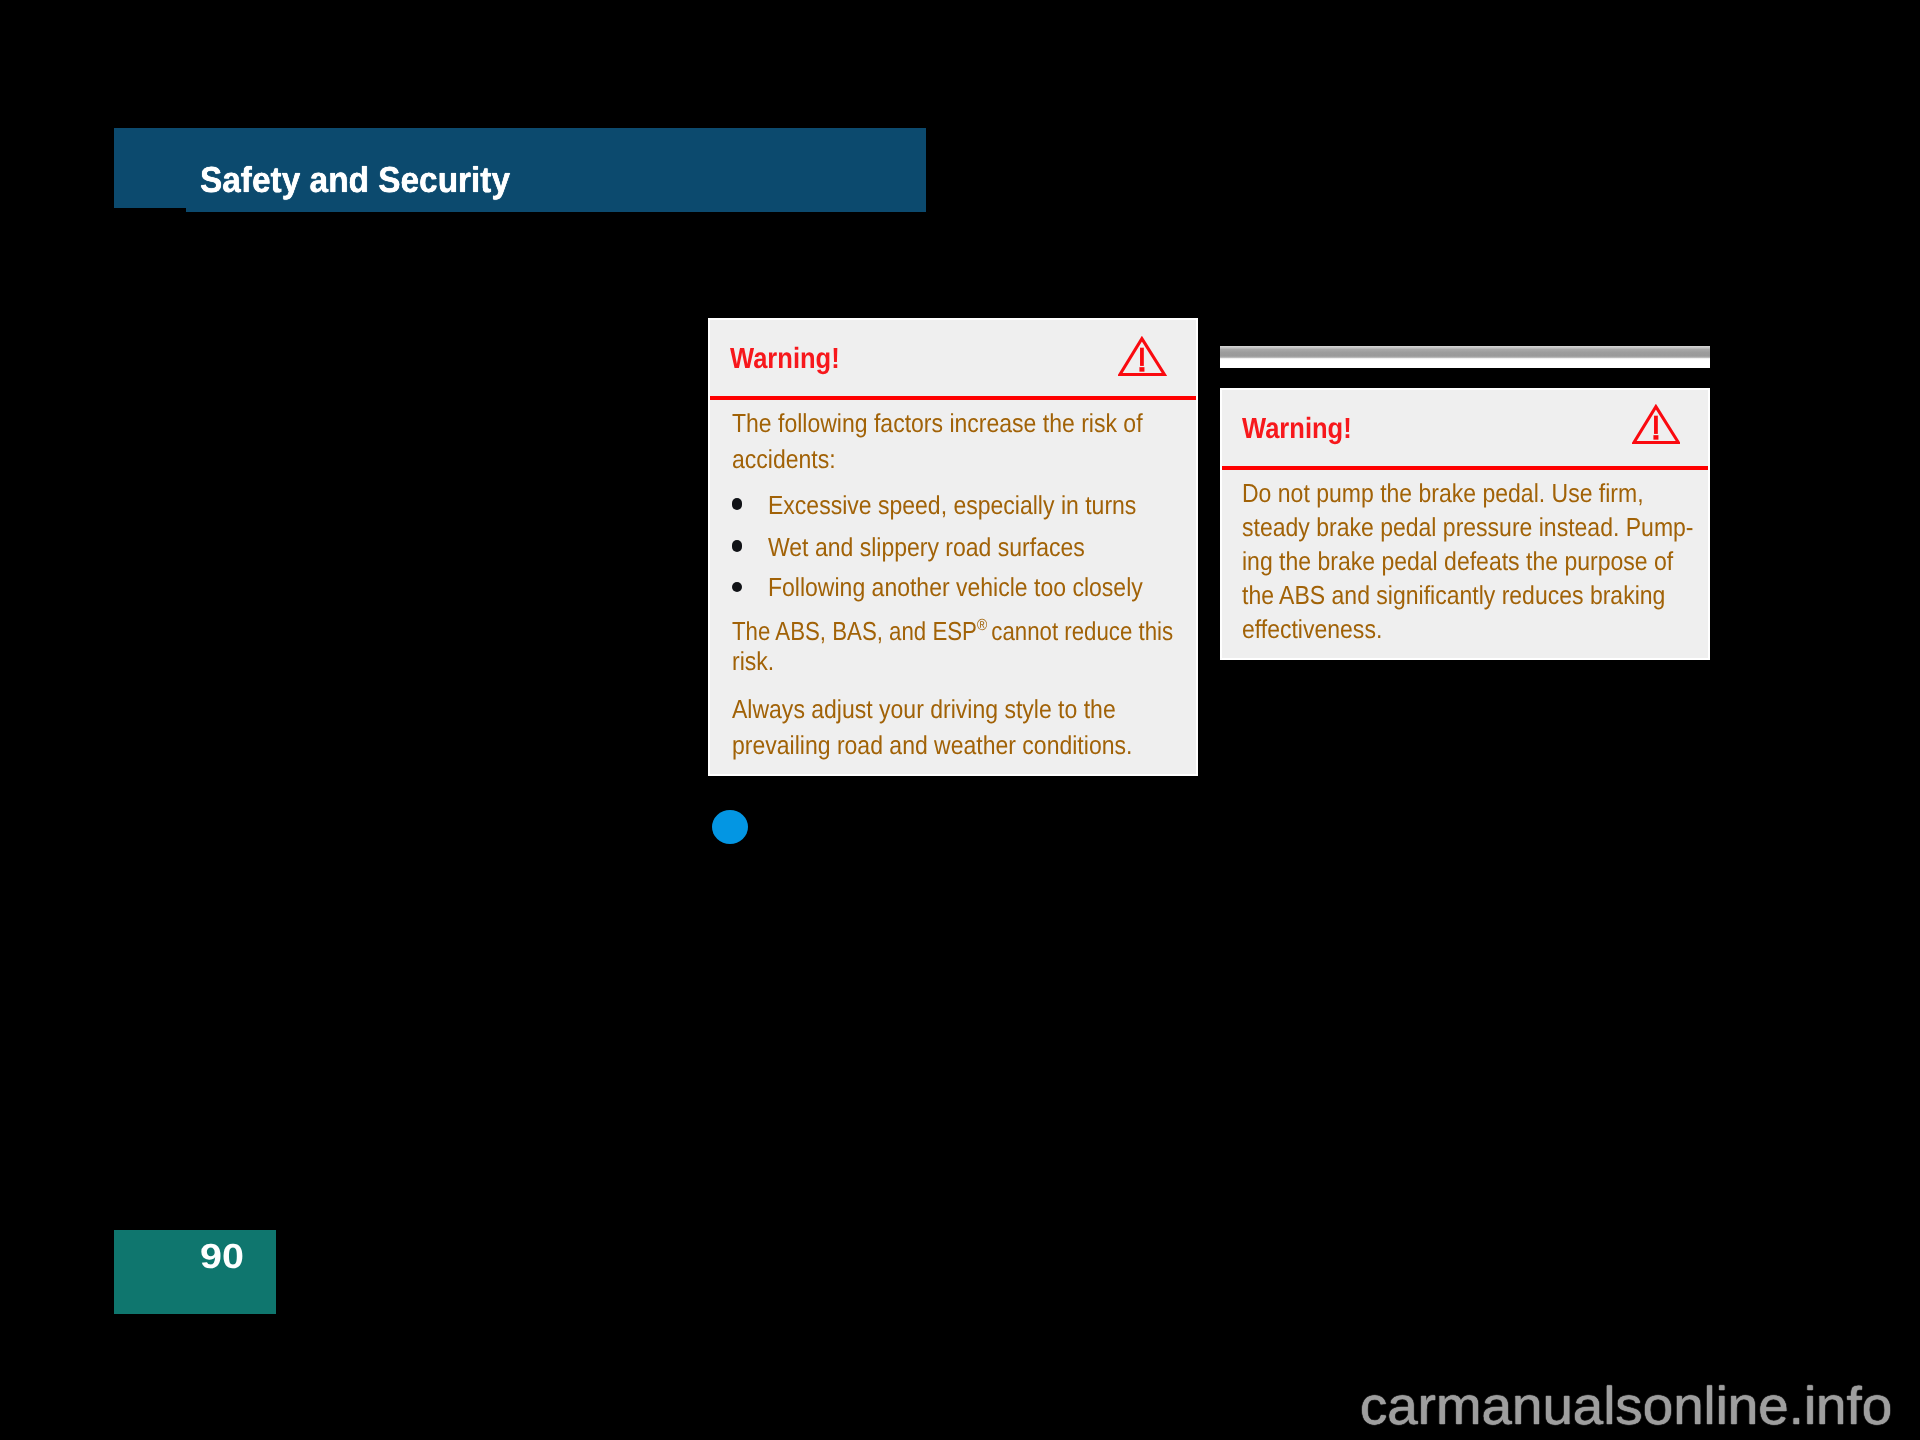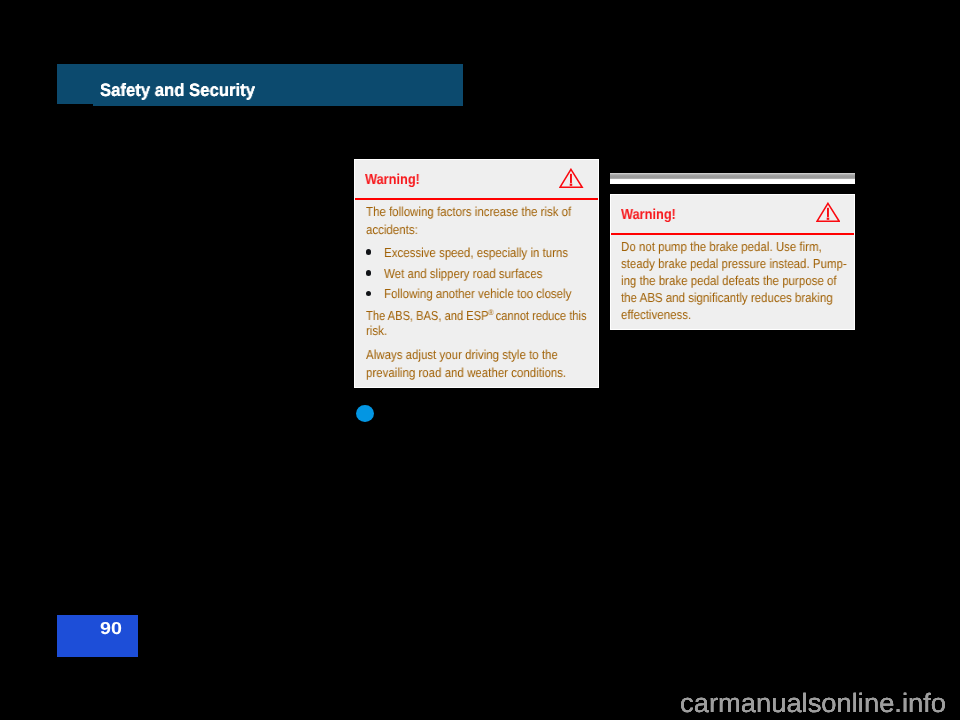--- a/index.html
+++ b/index.html
@@ -49,21 +49,21 @@
   .l1{top:4px;}   .l2{top:21.7px;}
   .b1{top:45px;}  .b2{top:66.2px;}  .b3{top:86.6px;}
   .blist li .dot{left:-0.2px;top:4.2px;}
   .blist li .btx{left:18.3px;top:0px;}
   .l3{top:108px;transform:scaleX(0.856);} .l4{top:123.5px;}
   .l5{top:147.4px;} .l6{top:165.2px;}
   
   .s1{top:4px;} .s2{top:21px;} .s3{top:38px;} .s4{top:55px;} .s5{top:72px;}
 
   
-  .pagenum{position:absolute;left:57px;top:615px;width:81px;height:42px;background:#1d4ed8;}
+  .pagenum{position:absolute;left:57px;top:615px;width:81px;height:42px;background:#0f766e;}
   .pagenum span{position:absolute;left:43.2px;top:3.2px;color:#fff;font-weight:bold;font-size:17.3px;
                 font-family:"Liberation Sans",sans-serif;
                 transform:scaleX(1.14);transform-origin:0 0;}
 
   
   .bluedot{position:absolute;left:356px;top:404.7px;width:18.3px;height:17.3px;border-radius:50%;background:#0396e3;}
   .graybar{position:absolute;left:610px;top:173px;width:245px;height:10.5px;
            background:linear-gradient(to bottom,
              #d8d8d8 0%, #c0c0c0 9%, #a8a8a8 16%, #9c9c9c 30%, #9a9a9a 46%,
              #b5b5b5 52%, #ededed 56%, #ffffff 60%, #ffffff 100%);}

